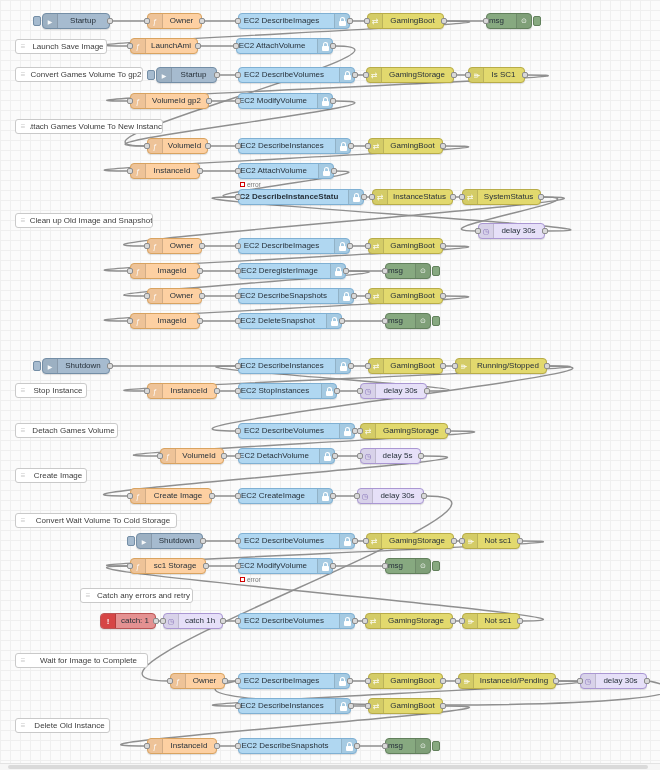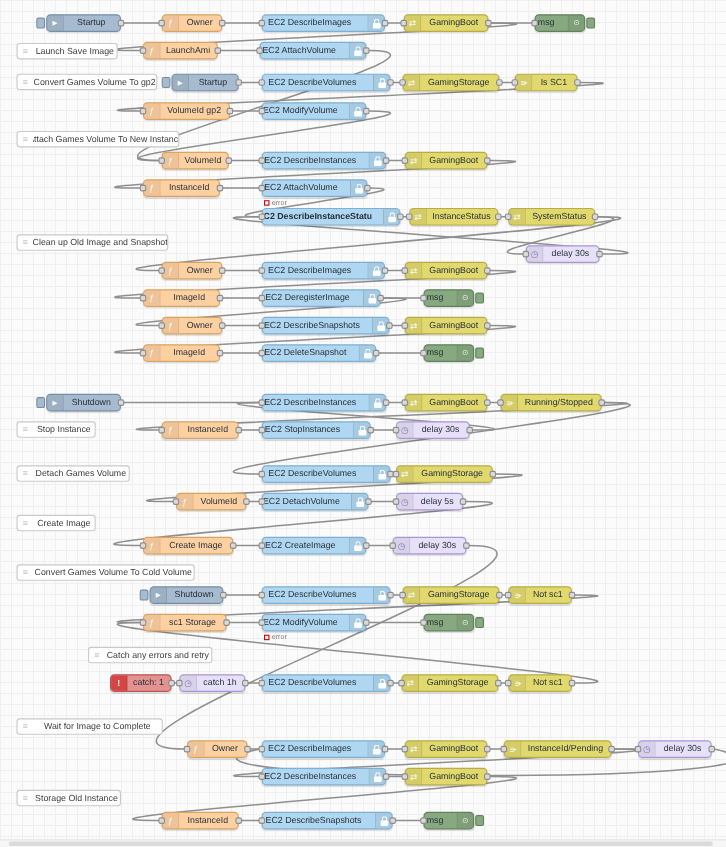--- a/index.html
+++ b/index.html
@@ -186,39 +186,39 @@
     <div class="node comment" style="left: 15px; top: 468px; width: 72px; background: rgb(255, 255, 255); border-color: rgb(201, 201, 201);">
       <span class="icon-region icon-left">
         <span class="glyph">≡</span>
       </span>
       <span class="label pad-left">Create Image</span>
     </div>
     <div class="node comment" style="left: 15px; top: 513px; width: 162px; background: rgb(255, 255, 255); border-color: rgb(201, 201, 201);">
       <span class="icon-region icon-left">
         <span class="glyph">≡</span>
       </span>
-      <span class="label pad-left">Convert Games Volume To Cold Volume</span>
+      <span class="label pad-left">Convert Wait Volume To Cold Storage</span>
     </div>
     <div class="node comment" style="left: 80px; top: 588px; width: 113px; background: rgb(255, 255, 255); border-color: rgb(201, 201, 201);">
       <span class="icon-region icon-left">
         <span class="glyph">≡</span>
       </span>
       <span class="label pad-left">Catch any errors and retry</span>
     </div>
     <div class="node comment" style="left: 15px; top: 653px; width: 133px; background: rgb(255, 255, 255); border-color: rgb(201, 201, 201);">
       <span class="icon-region icon-left">
         <span class="glyph">≡</span>
       </span>
       <span class="label pad-left">Wait for Image to Complete</span>
     </div>
     <div class="node comment" style="left: 15px; top: 718px; width: 95px; background: rgb(255, 255, 255); border-color: rgb(201, 201, 201);">
       <span class="icon-region icon-left">
         <span class="glyph">≡</span>
       </span>
-      <span class="label pad-left">Storage Old Instance</span>
+      <span class="label pad-left">Delete Old Instance</span>
     </div>
     <div class="node inject" style="left: 42px; top: 13px; width: 68px; background: rgb(166, 187, 207); border-color: rgb(116, 142, 166);">
       <span class="icon-region icon-left">
         <span class="glyph">▶</span>
       </span>
       <span class="label pad-left">Startup</span>
       <span class="port out"></span>
       <span class="node-button btn-left" style="background: rgb(166, 187, 207); border-color: rgb(116, 142, 166);"></span>
     </div>
     <div class="node function" style="left: 147px; top: 13px; width: 55px; background: rgb(253, 208, 162); border-color: rgb(217, 163, 96);">

